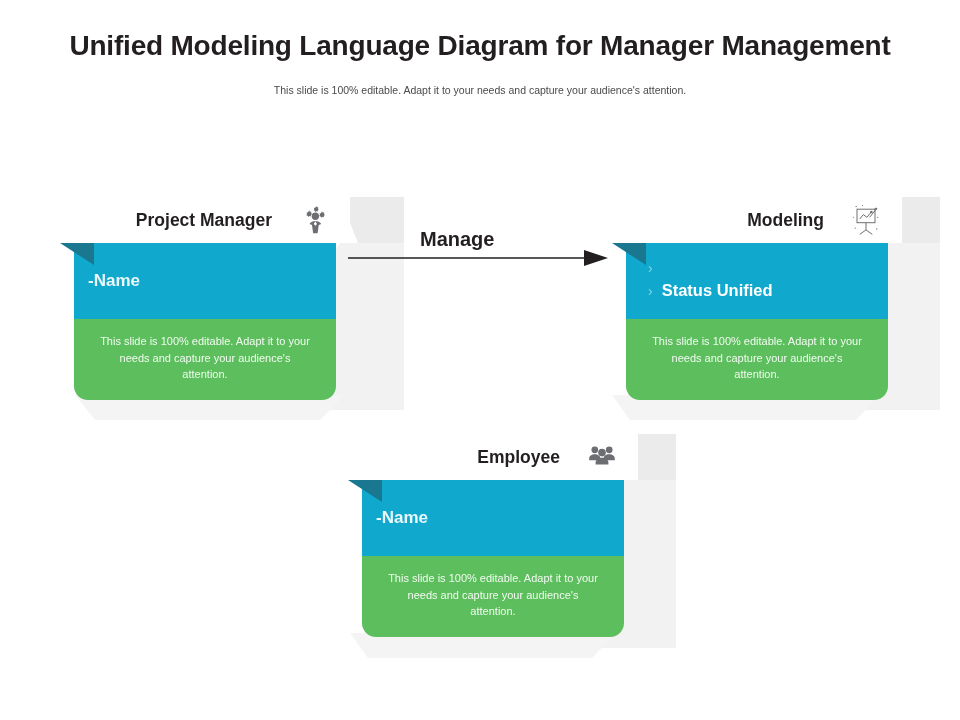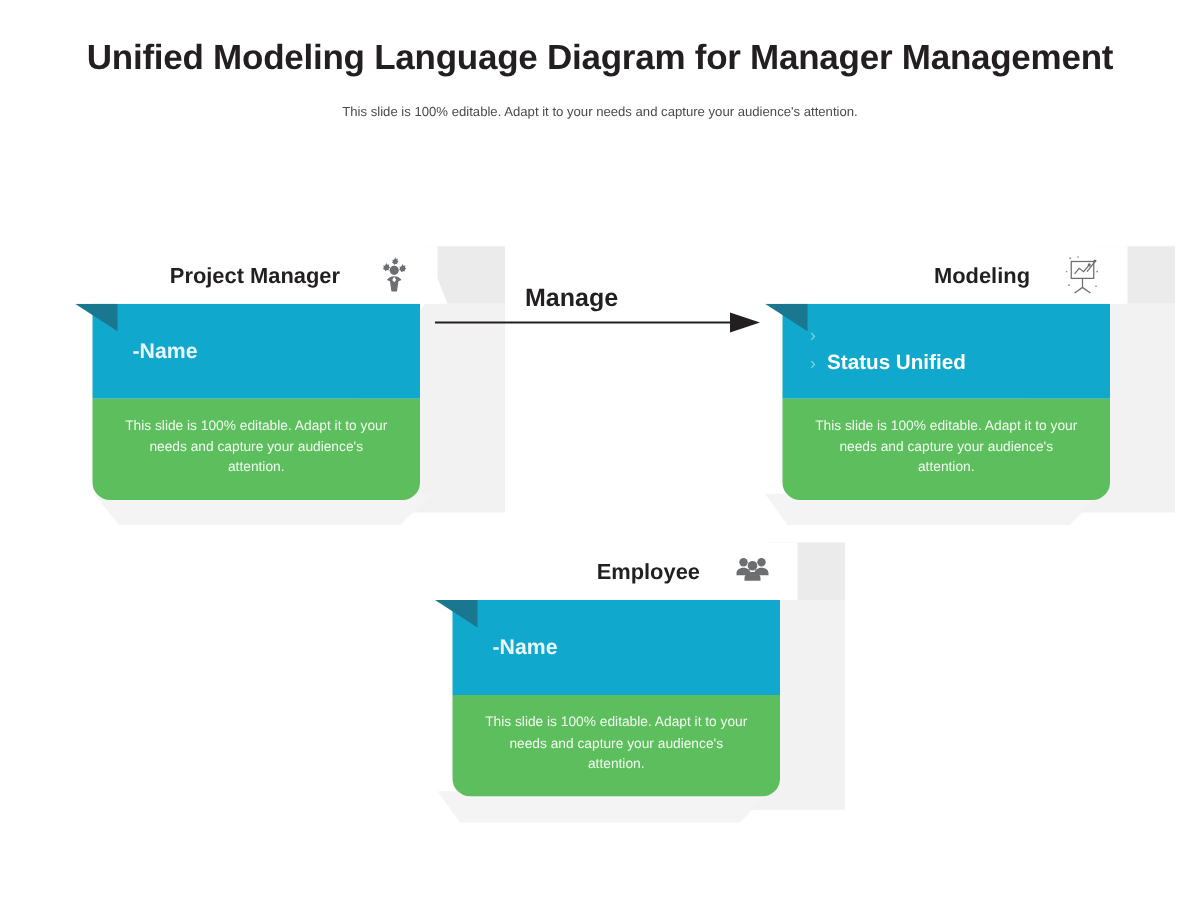--- a/index.html
+++ b/index.html
@@ -88,21 +88,21 @@
     border-radius: 0 0 14px 14px;
     z-index: 2;
     display: flex;
     align-items: flex-start;
     justify-content: center;
   }
   .name-text {
     color: #eaf7fb;
     font-size: 17px;
     font-weight: bold;
-    padding-left: 32px;
+    padding-left: 14px;
   }
   .bullets {
     padding-left: 22px;
   }
   .bullet {
     display: flex;
     align-items: baseline;
     color: #ffffff;
     font-size: 16.5px;
     font-weight: bold;

